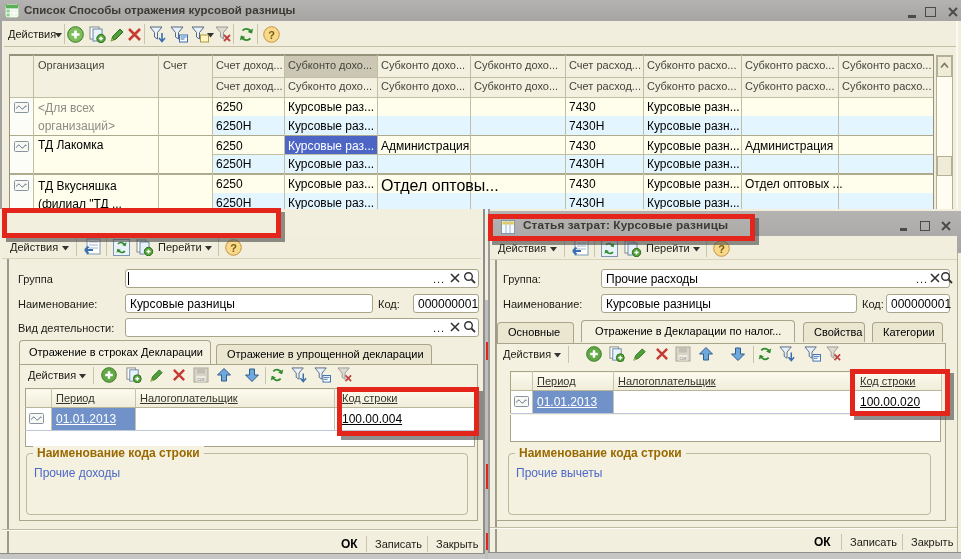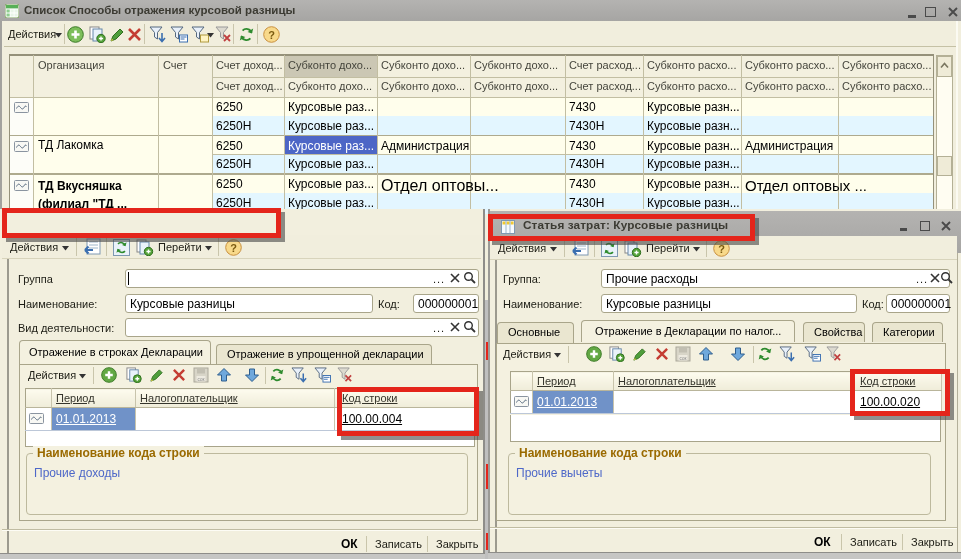--- a/index.html
+++ b/index.html
@@ -159,27 +159,28 @@
       <div style="position:absolute;left:746px;top:138.5px;white-space:nowrap;font-size:12px;">Администрация</div>
       <div style="position:absolute;left:217px;top:157px;white-space:nowrap;font-size:12px;">6250Н</div>
       <div style="position:absolute;left:289px;top:157px;white-space:nowrap;font-size:12px;">Курсовые раз...</div>
       <div style="position:absolute;left:570px;top:157px;white-space:nowrap;font-size:12px;">7430Н</div>
       <div style="position:absolute;left:648px;top:157px;white-space:nowrap;font-size:12px;">Курсовые разн...</div>
       <div style="position:absolute;left:217px;top:177px;white-space:nowrap;font-size:12px;">6250</div>
       <div style="position:absolute;left:289px;top:177px;white-space:nowrap;font-size:12px;">Курсовые раз...</div>
       <div style="position:absolute;left:382px;top:177px;white-space:nowrap;font-size:16px;">Отдел оптовы...</div>
       <div style="position:absolute;left:570px;top:177px;white-space:nowrap;font-size:12px;">7430</div>
       <div style="position:absolute;left:648px;top:177px;white-space:nowrap;font-size:12px;">Курсовые разн...</div>
-      <div style="position:absolute;left:746px;top:177px;white-space:nowrap;font-size:15px;">Отдел оптовых ...</div>
+      <div style="position:absolute;left:746px;top:177px;white-space:nowrap;font-size:12px;">Отдел оптовых ...</div>
       <div style="position:absolute;left:217px;top:195.5px;white-space:nowrap;font-size:12px;">6250Н</div>
       <div style="position:absolute;left:289px;top:195.5px;white-space:nowrap;font-size:12px;">Курсовые раз...</div>
       <div style="position:absolute;left:570px;top:195.5px;white-space:nowrap;font-size:12px;">7430Н</div>
       <div style="position:absolute;left:648px;top:195.5px;white-space:nowrap;font-size:12px;">Курсовые разн...</div>
+      <div style="position:absolute;left:39px;top:99px;white-space:nowrap;color:#8C8C84;line-height:18px;font-size:12px;">&lt;Для всех<br>организаций&gt;</div>
       <div style="position:absolute;left:39px;top:138px;white-space:nowrap;font-size:12px;text-align:right;">ТД Лакомка</div>
-      <div style="position:absolute;left:39px;top:176.5px;white-space:nowrap;line-height:18px;font-size:12px;font-weight:bold;">ТД Вкусняшка<br>(филиал "ТД ...</div>
+      <div style="position:absolute;left:39px;top:176.5px;white-space:nowrap;line-height:18px;font-size:12px;">ТД Вкусняшка<br>(филиал "ТД ...</div>
       <div style="position:absolute;left:14.5px;top:102px;"><svg width="15" height="11" viewBox="0 0 15 11">
           <rect x="0.5" y="0.5" width="14" height="10" rx="1" fill="#F8F8F4" stroke="#8A94A0"></rect>
           <path d="M2.5 6.5 C4 3.5 5 3.5 6.5 5.5 C8 7.5 9 7.5 10.5 5 C11.5 3.5 12 4 12.5 5" fill="none" stroke="#55687E" stroke-width="1"></path>
         </svg></div>
       <div style="position:absolute;left:14.5px;top:141px;"><svg width="15" height="11" viewBox="0 0 15 11">
           <rect x="0.5" y="0.5" width="14" height="10" rx="1" fill="#F8F8F4" stroke="#8A94A0"></rect>
           <path d="M2.5 6.5 C4 3.5 5 3.5 6.5 5.5 C8 7.5 9 7.5 10.5 5 C11.5 3.5 12 4 12.5 5" fill="none" stroke="#55687E" stroke-width="1"></path>
         </svg></div>
       <div style="position:absolute;left:14.5px;top:179.5px;"><svg width="15" height="11" viewBox="0 0 15 11">
           <rect x="0.5" y="0.5" width="14" height="10" rx="1" fill="#F8F8F4" stroke="#8A94A0"></rect>

